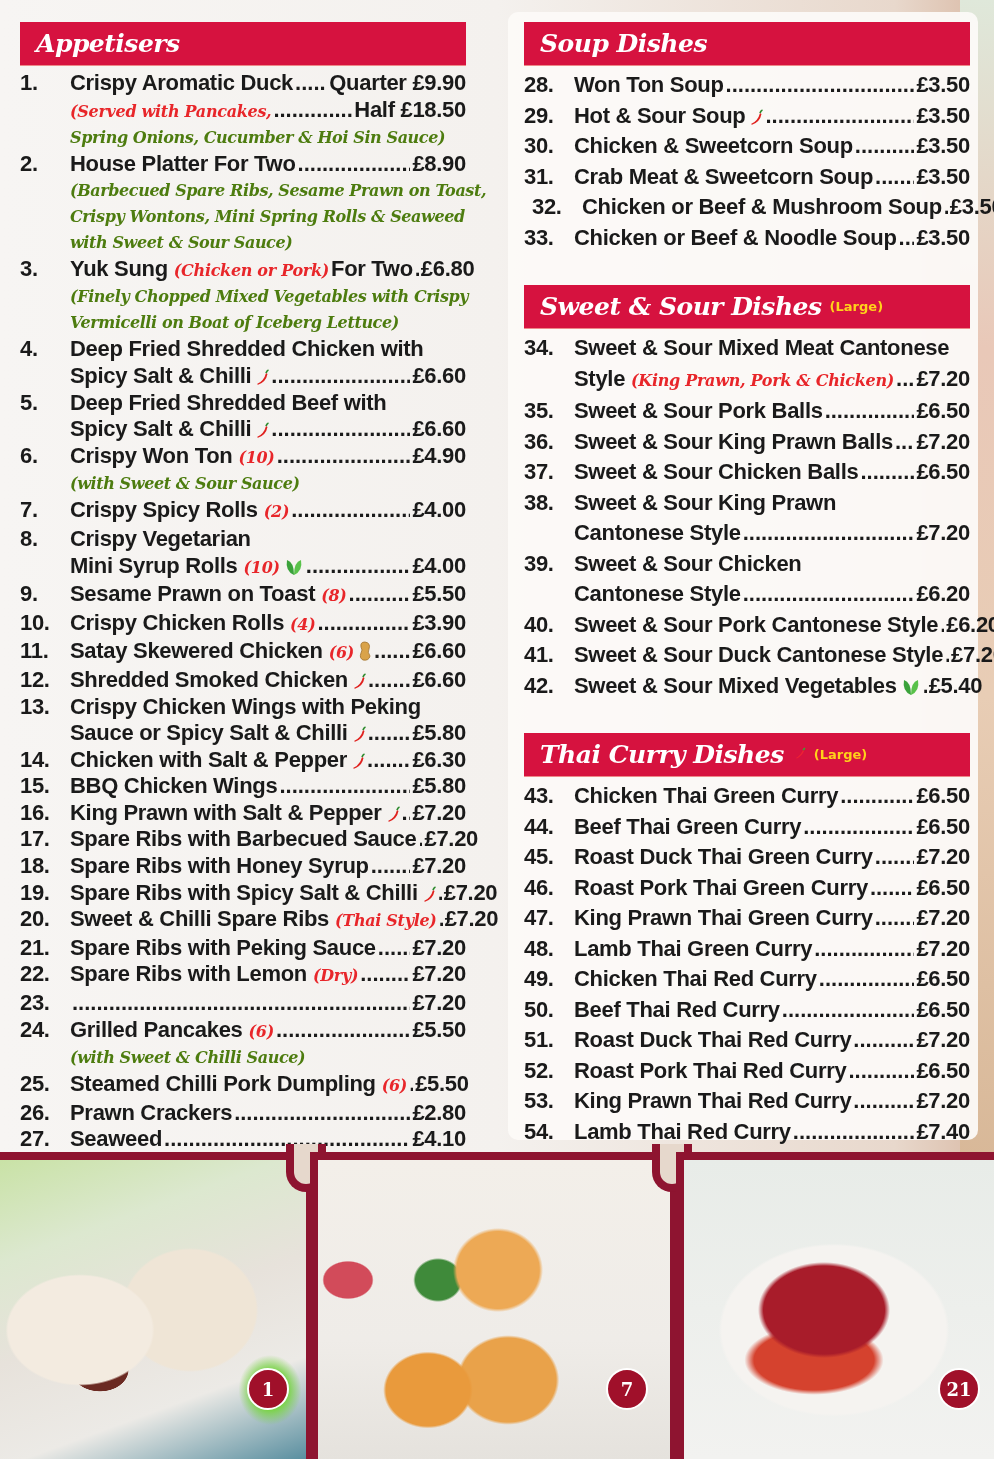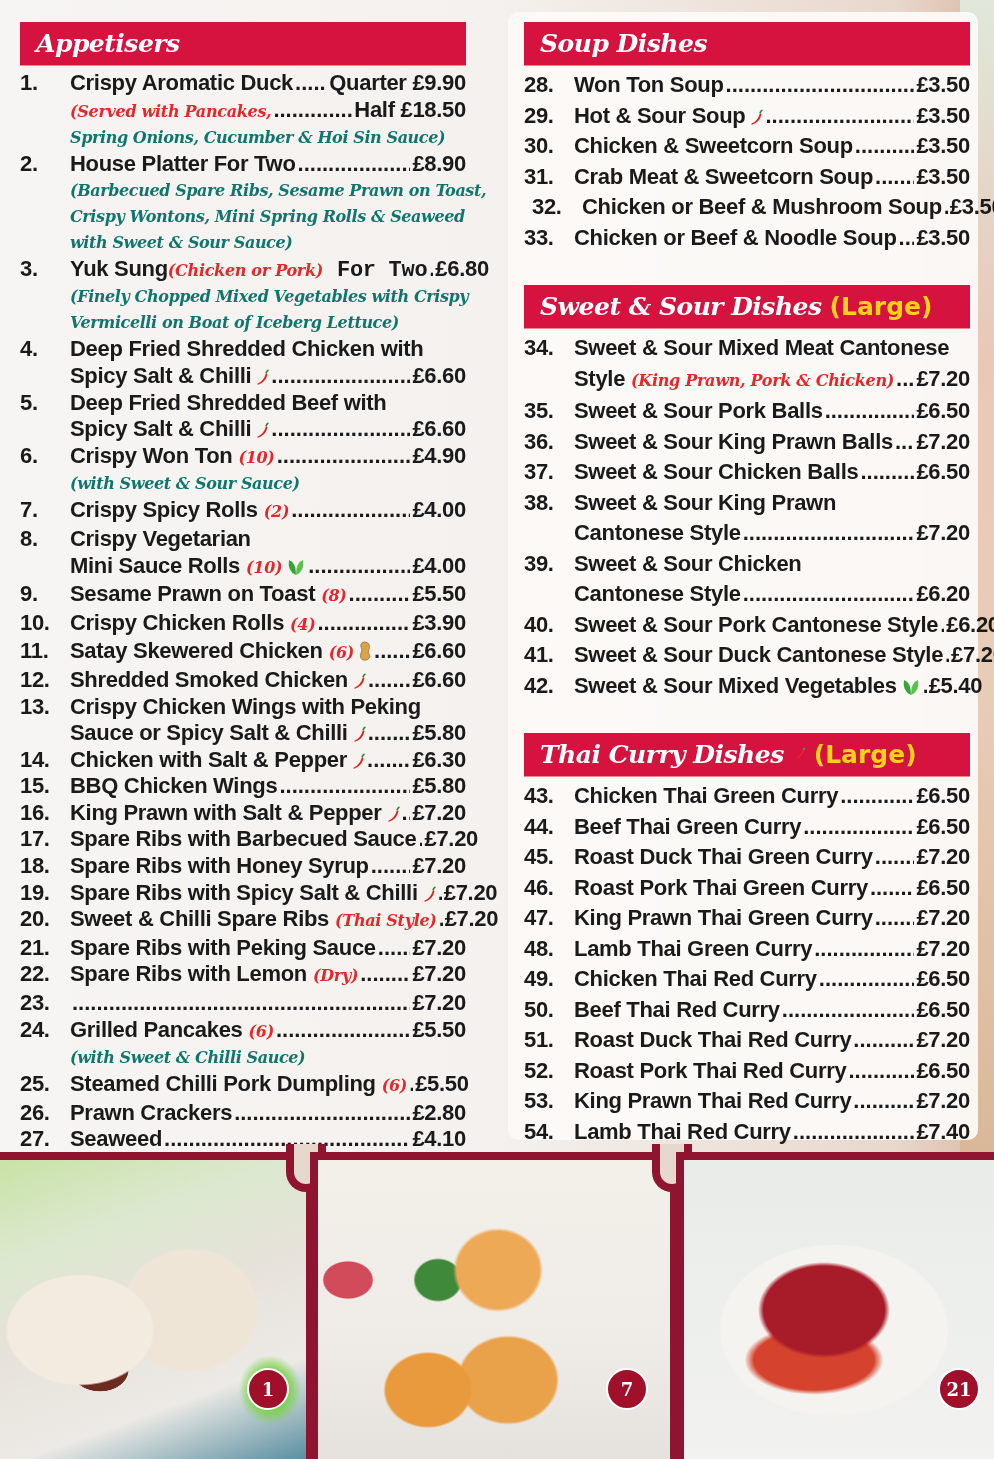--- a/index.html
+++ b/index.html
@@ -30,21 +30,21 @@
     padding-left: 16px;
     color: #fff;
   }
   .section-title {
     font-family: "DejaVu Serif", serif;
     font-style: italic; font-weight: bold;
     font-size: 25px; letter-spacing: -0.5px;
   }
   .section-sub {
     font-family: "DejaVu Sans", sans-serif;
-    font-weight: bold; color: #ffd21a; font-size: 25px; margin-left: 8px;
+    font-weight: bold; color: #ffd21a; font-size: 13px; margin-left: 8px;
   }
   .chili-small { color: #3a7; font-size: 12px; margin-left: 10px; }
   .items { margin-top: 4px; }
   .item { font-weight: bold; font-size: 22px; line-height: 26.6px; letter-spacing: -0.3px; }
   .row { display: flex; align-items: baseline; white-space: nowrap; }
   .num { width: 50px; flex: none; }
   .name { flex: none; }
   .dots {
     flex: 1 1 auto; overflow: hidden; margin: 0 2px;
     min-width: 4px;
@@ -53,21 +53,21 @@
     content: "................................................................................................................................";
     letter-spacing: 0px;
   }
   .price { flex: none; text-align: right; }
   .note {
     font-family: "DejaVu Serif", serif; font-style: italic; font-weight: bold;
     color: #e8262a; font-size: 16px;
   }
   .desc {
     font-family: "DejaVu Serif", serif; font-style: italic; font-weight: bold;
-    color: #0f766e; font-size: 16px; line-height: 26px; padding-left: 50px;
+    color: #4d7c0f; font-size: 16px; line-height: 26px; padding-left: 50px;
     white-space: nowrap; letter-spacing: -0.4px;
   }
   .icon-chili {
     display: inline-block; width: 14px; height: 16px; margin-left: 4px; vertical-align: -2px;
   }
   .icon-leaf { display: inline-block; width: 20px; height: 20px; margin-left: 4px; vertical-align: -3px; }
   .icon-nut { display: inline-block; width: 14px; height: 20px; margin-left: 4px; vertical-align: -3px; }
   .gap-section { height: 32px; }
   .photo-strip {
     position: absolute; left: 0; top: 1152px; width: 994px; height: 307px;
@@ -124,22 +124,22 @@
           <span class="price">£8.90</span>
         </div>
         <div class="desc">(Barbecued Spare Ribs, Sesame Prawn on Toast,</div>
         <div class="desc">Crispy Wontons, Mini Spring Rolls &amp; Seaweed</div>
         <div class="desc">with Sweet &amp; Sour Sauce)</div>
       </div>
       <div class="item">
         <div class="row">
           <span class="num">3.</span>
           <span class="name">Yuk Sung</span>
-          <span class="note" style="">(Chicken or Pork)</span>
-          <span class="name" style="margin-left: 14px; font-family: Liberation Mono, monospace;">For Two</span>
+          <span class="note" style="margin-left: 6px;">(Chicken or Pork)</span>
+          <span class="name" style="margin-left: 2px;">For Two</span>
           <span class="dots"></span>
           <span class="price">£6.80</span>
         </div>
         <div class="desc">(Finely Chopped Mixed Vegetables with Crispy</div>
         <div class="desc">Vermicelli on Boat of Iceberg Lettuce)</div>
       </div>
       <div class="item">
         <div class="row">
           <span class="num">4.</span>
           <span class="name">Deep Fried Shredded Chicken with</span>
@@ -190,21 +190,21 @@
           <span class="price">£4.00</span>
         </div>
       </div>
       <div class="item">
         <div class="row">
           <span class="num">8.</span>
           <span class="name">Crispy Vegetarian</span>
         </div>
         <div class="row">
           <span class="num"></span>
-          <span class="name">Mini Sauce Rolls</span>
+          <span class="name">Mini Syrup Rolls</span>
           <span class="note" style="margin-left: 6px;">(10)</span>
           <span><svg class="icon-leaf" viewBox="0 0 20 20">
               <path d="M10 19 Q1 15 3 4 Q10 6 10 19 Z" fill="#3aa23a"></path>
               <path d="M10 19 Q19 15 17 4 Q10 6 10 19 Z" fill="#59c24a"></path>
             </svg></span>
           <span class="dots"></span>
           <span class="price">£4.00</span>
         </div>
       </div>
       <div class="item">

